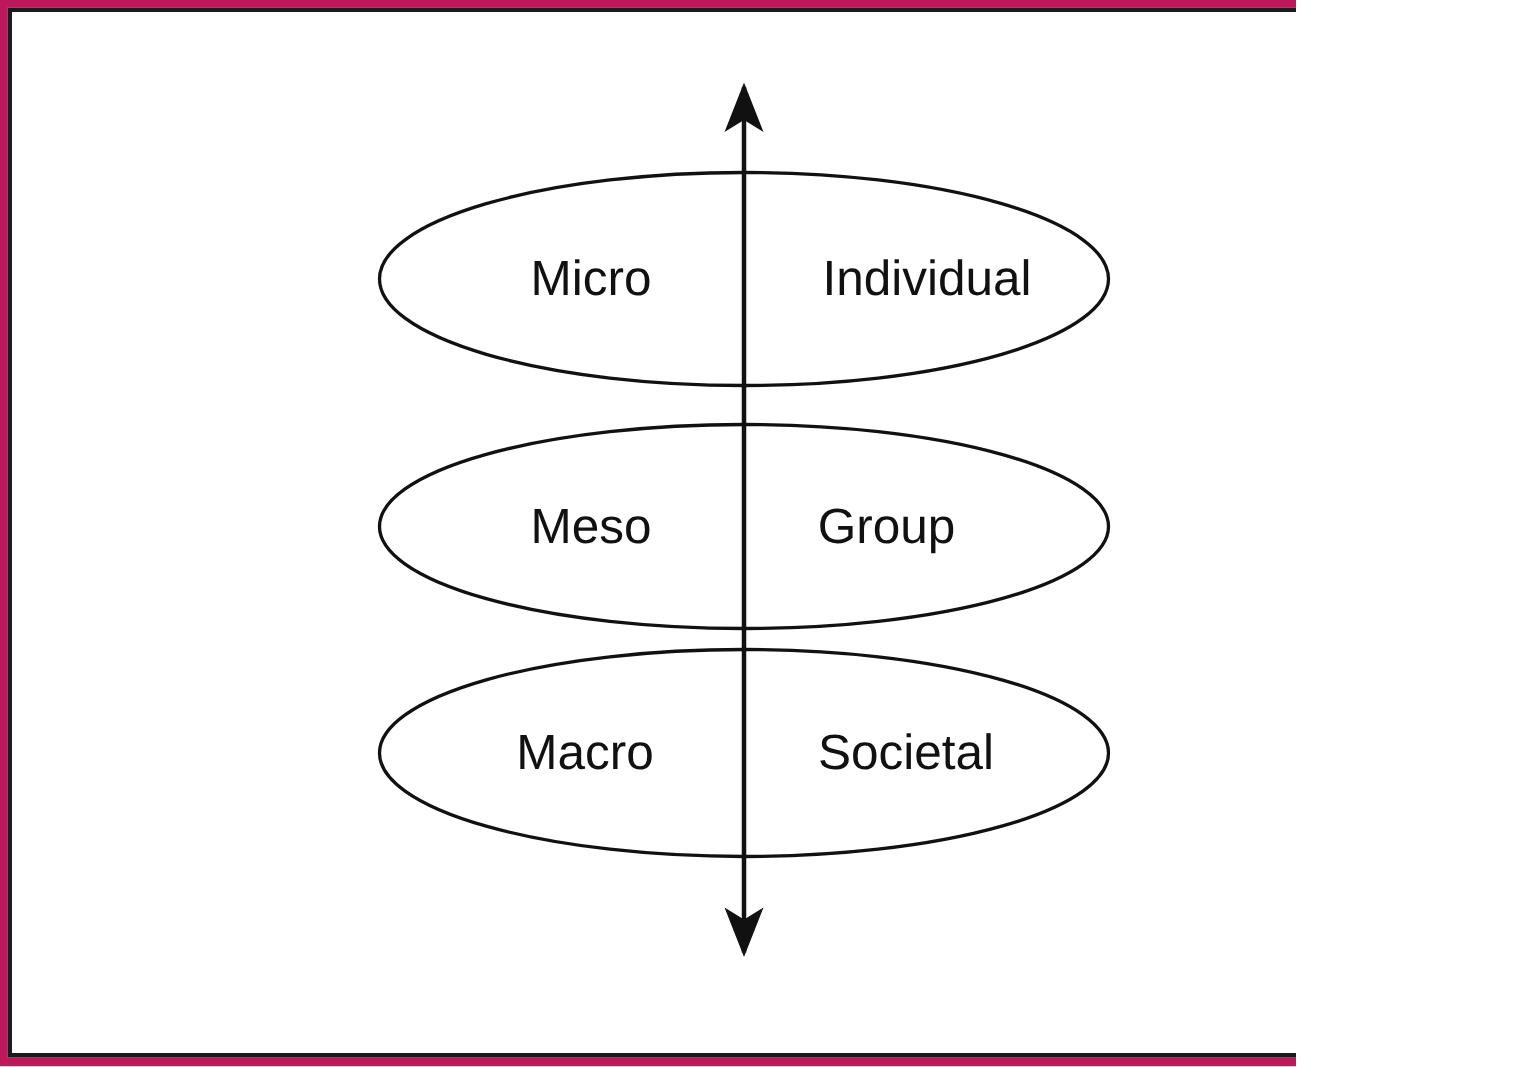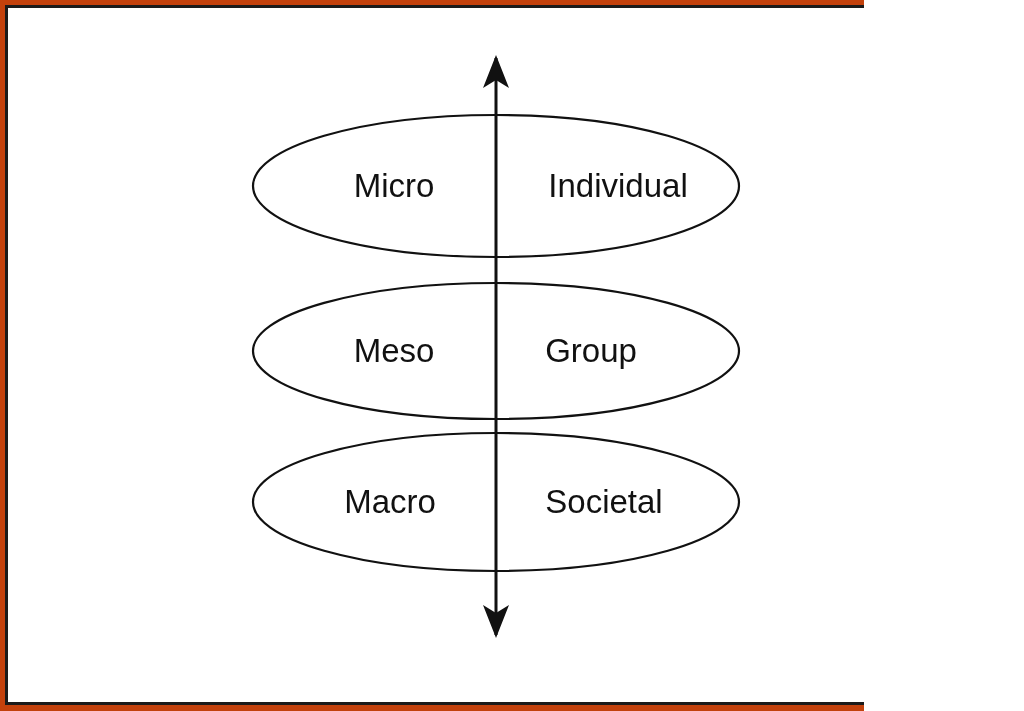--- a/index.html
+++ b/index.html
@@ -4,21 +4,21 @@
 <style>
   html, body {
     margin: 0;
     padding: 0;
     background: #ffffff;
   }
   #canvas {
     position: relative;
     width: 864px;
     height: 711px;
-    background: #c2410c;
+    background: #be185d;
     overflow: hidden;
     font-family: "Liberation Sans", sans-serif;
   }
   #frame {
     position: absolute;
     left: 5px;
     top: 5px;
     width: 1013px;
     height: 700px;
     border: 3px solid #1a1a1a;

